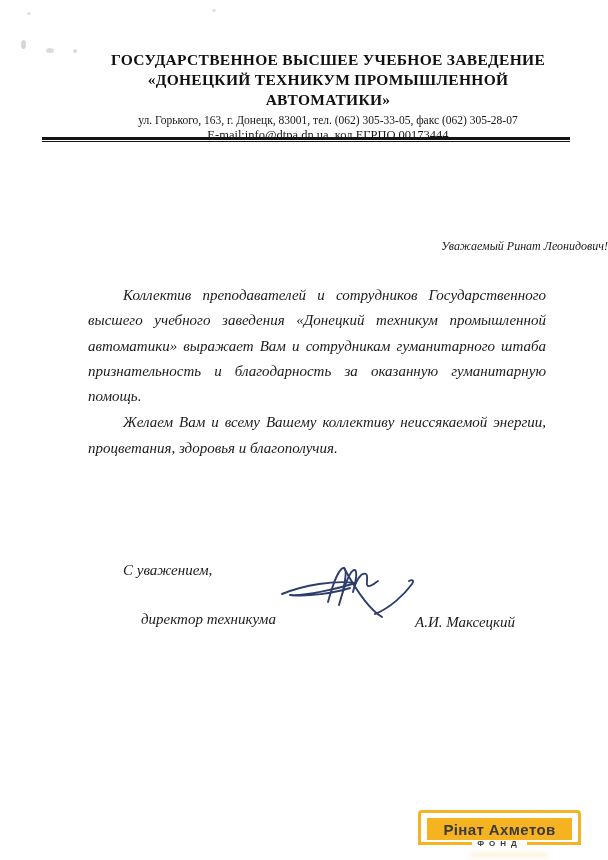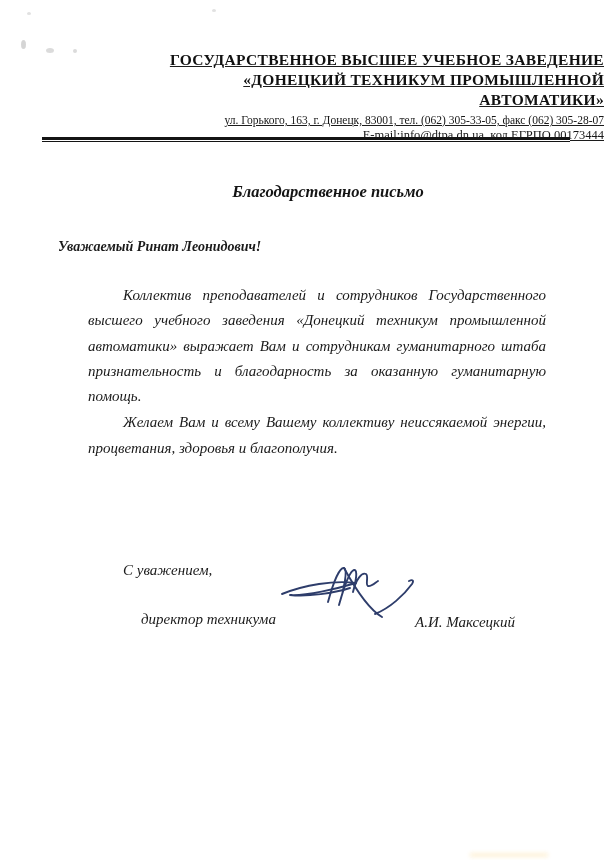--- a/index.html
+++ b/index.html
@@ -6,42 +6,42 @@
   .page{
     position:relative;
     width:608px;height:860px;
     margin:0 auto;
     background:#ffffff;
     overflow:hidden;
     font-family:"Liberation Serif", serif;
     color:#1c1c1c;
   }
   
-  .letterhead{position:absolute;left:52px;right:4px;top:50px;text-align:right;text-decoration:underline;}
+  .letterhead{position:absolute;left:52px;right:4px;top:50px;text-align:center;}
   .org-line{
     font-weight:bold;font-size:15.5px;line-height:20px;
     letter-spacing:.3px;color:#111;
   }
   .addr-line{font-size:11.5px;line-height:14px;margin-top:3px;color:#171717;}
   .contact-line{font-size:12.5px;line-height:14px;margin-top:1px;color:#171717;}
   .header-rule{
     position:absolute;left:42px;top:137px;width:528px;height:5px;
     background:linear-gradient(to bottom,
       var(--rule-black,#141414) 0 58%,
       #ffffff 58% 74%,
       var(--rule-black,#141414) 74% 100%);
   }
   
   .letter-title{
     position:absolute;left:48px;right:0;top:182px;text-align:center;
     font-size:16.5px;font-weight:bold;font-style:italic;color:#141414;
   }
   .salutation{
-    position:absolute;left:58px;right:0;top:239px;text-align:left;
-    font-size:14px;font-style:italic;color:#1a1a1a;font-weight:bold;
+    position:absolute;left:58px;right:0;top:239px;text-align:right;
+    font-size:12px;font-style:italic;color:#1a1a1a;
   }
   .body-text{
     position:absolute;left:87px;top:282px;width:460px;
     font-size:15px;font-style:italic;line-height:25.3px;
     text-align:justify;color:#1a1a1a;
   }
   .body-text p{margin:1px;text-indent:35px;}
   
   .sig-text{position:absolute;font-size:15px;font-style:italic;color:#1a1a1a;white-space:nowrap;text-align:center;}
   .closing{left:123px;top:562px;}
@@ -103,34 +103,44 @@
 
   <div class="letterhead">
     <div class="org-line">ГОСУДАРСТВЕННОЕ ВЫСШЕЕ УЧЕБНОЕ ЗАВЕДЕНИЕ</div>
     <div class="org-line">«ДОНЕЦКИЙ ТЕХНИКУМ ПРОМЫШЛЕННОЙ</div>
     <div class="org-line">АВТОМАТИКИ»</div>
     <div class="addr-line">ул. Горького, 163, г. Донецк, 83001, тел. (062) 305-33-05, факс (062) 305-28-07</div>
     <div class="contact-line">E-mail:info@dtpa.dn.ua, код ЕГРПО 00173444</div>
   </div>
   <div class="header-rule"></div>
 
-  <div class="letter-title">Благодарственное письмо</div>
   <div class="salutation">Уважаемый Ринат Леонидович!</div>
 
   <div class="body-text">
     <p>Коллектив преподавателей и сотрудников Государственного высшего учебного заведения «Донецкий техникум промышленной автоматики» выражает Вам и сотрудникам гуманитарного штаба признательность и благодарность за оказанную гуманитарную помощь.</p>
     <p>Желаем Вам и всему Вашему коллективу неиссякаемой энергии, процветания, здоровья и благополучия.</p>
   </div>
 
   <div class="sig-text closing">С уважением,</div>
   <div class="sig-text signer-title">директор техникума</div>
   <div class="sig-text signer-name">А.И. Максецкий</div>
 
   <svg class="signature-svg" width="150" height="64" viewBox="0 0 150 64" aria-hidden="true">
     <path d="M6,34 C28,25 58,20 80,23 C60,29 30,36 14,35 C32,37 58,33 74,28"></path>
     <path d="M52,42 C58,20 64,7 68,8 C72,9 68,30 63,45 C68,27 74,11 78,10 C82,9 80,22 77,32 C80,19 86,12 90,14 C93,16 89,25 92,26 C95,27 99,23 102,21"></path>
     <path d="M68,8 C80,30 94,50 106,57"></path>
     <path d="M99,54 C114,48 128,35 136,24 C138,21 137,19 133,21"></path>
   </svg>
 
+  <div class="fond-logo">
+    <div class="fond-frame"></div>
+    <div class="fond-name-box">
+      <span class="fond-name">Рінат Ахметов</span>
+    </div>
+    <div class="fond-bottom">
+      <span class="fond-line"></span>
+      <span class="fond-word">ФОНД</span>
+      <span class="fond-line"></span>
+    </div>
+  </div>
   <div class="logo-shadow"></div>
 
 </div>
 
 </body></html>

